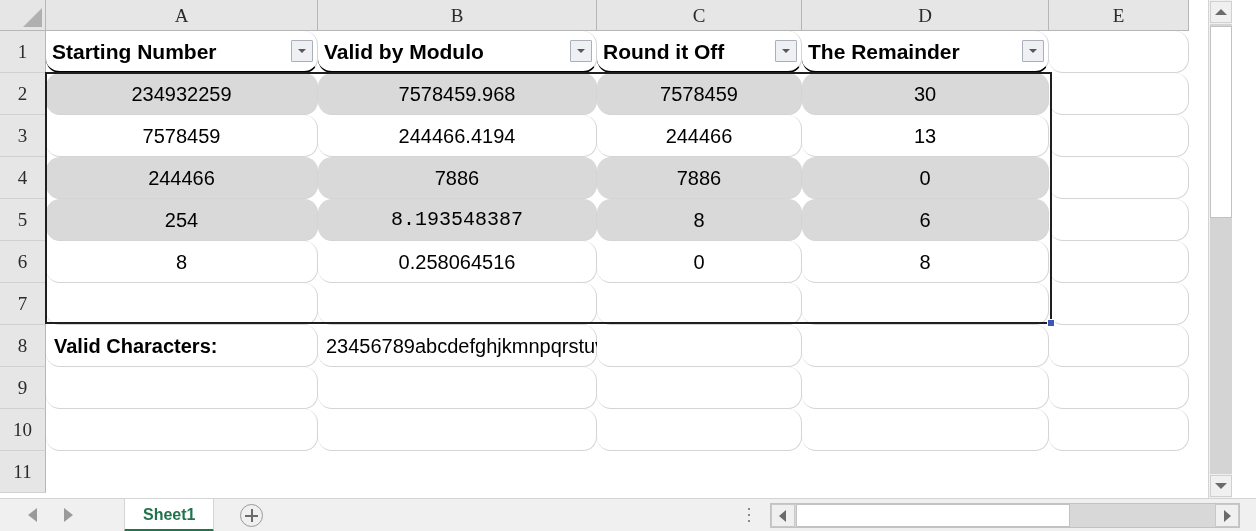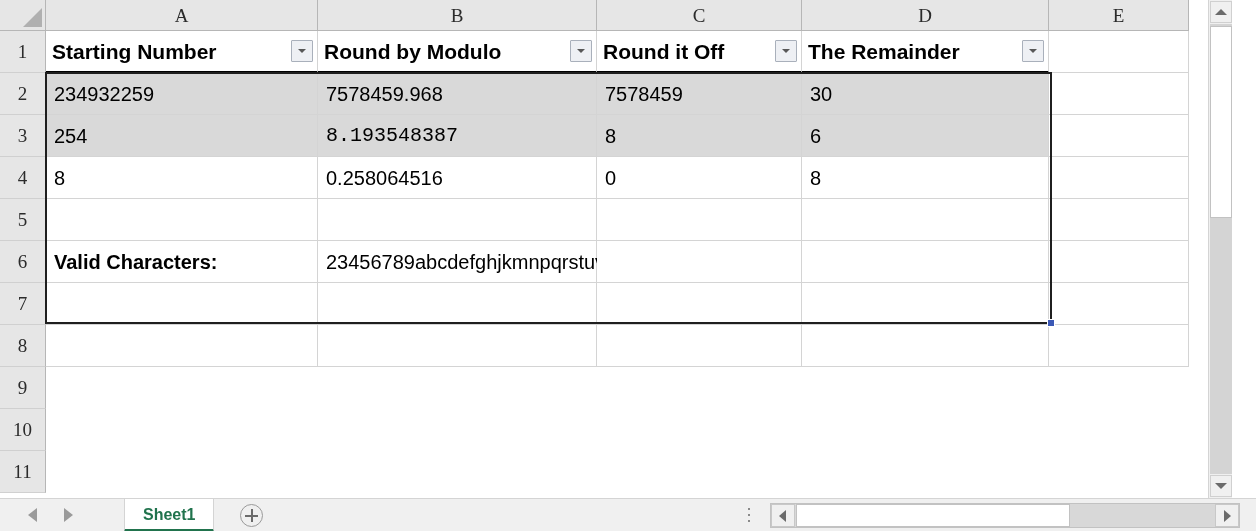--- a/index.html
+++ b/index.html
@@ -100,22 +100,23 @@
     line-height: 42px;
     vertical-align: top;
     background: #ffffff;
     border-right: 1px solid #d4d4d4;
     border-bottom: 1px solid #d4d4d4;
     font-family: "Liberation Sans", sans-serif;
     font-size: 20px;
     color: #000000;
     padding: 0 8px;
     overflow: visible;
-  }
-  .cell.num   { text-align: left; }
+    border-radius: 14px;
+  }
+  .cell.num   { text-align: center; }
   .cell.txt   { text-align: left; }
   .cell.banded { background: #d9d9d9; }
 
   
   .cell.tblhdr {
     font-weight: bold;
     font-size: 21px;
     background: #ffffff;
     border-bottom: 2px solid #000000;
     text-align: left;
@@ -343,28 +344,30 @@
         <div class="rowh">7</div>
         <div class="rowh">8</div>
         <div class="rowh">9</div>
         <div class="rowh">10</div>
         <div class="rowh">11</div>
       </div>
 
     <div id="cells">
         <div class="row"><div class="cell tblhdr" style="width: 272px;"><span class="lbl">Starting Number</span><span class="filter-btn">
               <span class="arr"></span>
-            </span></div><div class="cell tblhdr" style="width: 279px;"><span class="lbl">Round by Modulo</span><span class="filter-btn">
+            </span></div><div class="cell tblhdr" style="width: 279px;"><span class="lbl">Valid by Modulo</span><span class="filter-btn">
               <span class="arr"></span>
             </span></div><div class="cell tblhdr" style="width: 205px;"><span class="lbl">Round it Off</span><span class="filter-btn">
               <span class="arr"></span>
             </span></div><div class="cell tblhdr" style="width: 247px;"><span class="lbl">The Remainder</span><span class="filter-btn">
               <span class="arr"></span>
             </span></div><div class="cell" style="width: 140px;"></div></div>
         <div class="row"><div class="cell num banded" style="width: 272px;">234932259</div><div class="cell num banded" style="width: 279px;">7578459.968</div><div class="cell num banded" style="width: 205px;">7578459</div><div class="cell num banded" style="width: 247px;">30</div><div class="cell" style="width: 140px;"></div></div>
+        <div class="row"><div class="cell num" style="width: 272px;">7578459</div><div class="cell num" style="width: 279px;">244466.4194</div><div class="cell num" style="width: 205px;">244466</div><div class="cell num" style="width: 247px;">13</div><div class="cell" style="width: 140px;"></div></div>
+        <div class="row"><div class="cell num banded" style="width: 272px;">244466</div><div class="cell num banded" style="width: 279px;">7886</div><div class="cell num banded" style="width: 205px;">7886</div><div class="cell num banded" style="width: 247px;">0</div><div class="cell" style="width: 140px;"></div></div>
         <div class="row"><div class="cell num banded" style="width: 272px;">254</div><div class="cell num banded" style="width: 279px; font-family: Liberation Mono, monospace;">8.193548387</div><div class="cell num banded" style="width: 205px;">8</div><div class="cell num banded" style="width: 247px;">6</div><div class="cell" style="width: 140px;"></div></div>
         <div class="row"><div class="cell num" style="width: 272px;">8</div><div class="cell num" style="width: 279px;">0.258064516</div><div class="cell num" style="width: 205px;">0</div><div class="cell num" style="width: 247px;">8</div><div class="cell" style="width: 140px;"></div></div>
         <div class="row"><div class="cell" style="width: 272px;"></div><div class="cell" style="width: 279px;"></div><div class="cell" style="width: 205px;"></div><div class="cell" style="width: 247px;"></div><div class="cell" style="width: 140px;"></div></div>
         <div class="row"><div class="cell txt" style="width: 272px; font-weight: bold;">Valid Characters:</div><div class="cell txt" style="width: 279px; overflow: visible; white-space: nowrap;">23456789abcdefghjkmnpqrstuvwxyz</div><div class="cell" style="width: 205px;"></div><div class="cell" style="width: 247px;"></div><div class="cell" style="width: 140px;"></div></div>
         <div class="row"><div class="cell" style="width: 272px;"></div><div class="cell" style="width: 279px;"></div><div class="cell" style="width: 205px;"></div><div class="cell" style="width: 247px;"></div><div class="cell" style="width: 140px;"></div></div>
         <div class="row"><div class="cell" style="width: 272px;"></div><div class="cell" style="width: 279px;"></div><div class="cell" style="width: 205px;"></div><div class="cell" style="width: 247px;"></div><div class="cell" style="width: 140px;"></div></div>
       </div>
 
     <div id="selection" style="left: 45px; top: 72px; width: 1007px; height: 252px; border-color: rgb(31, 31, 31);"></div>
     <div id="fill-handle" style="left: 1047px; top: 319px; background: rgb(59, 88, 181);"></div>

